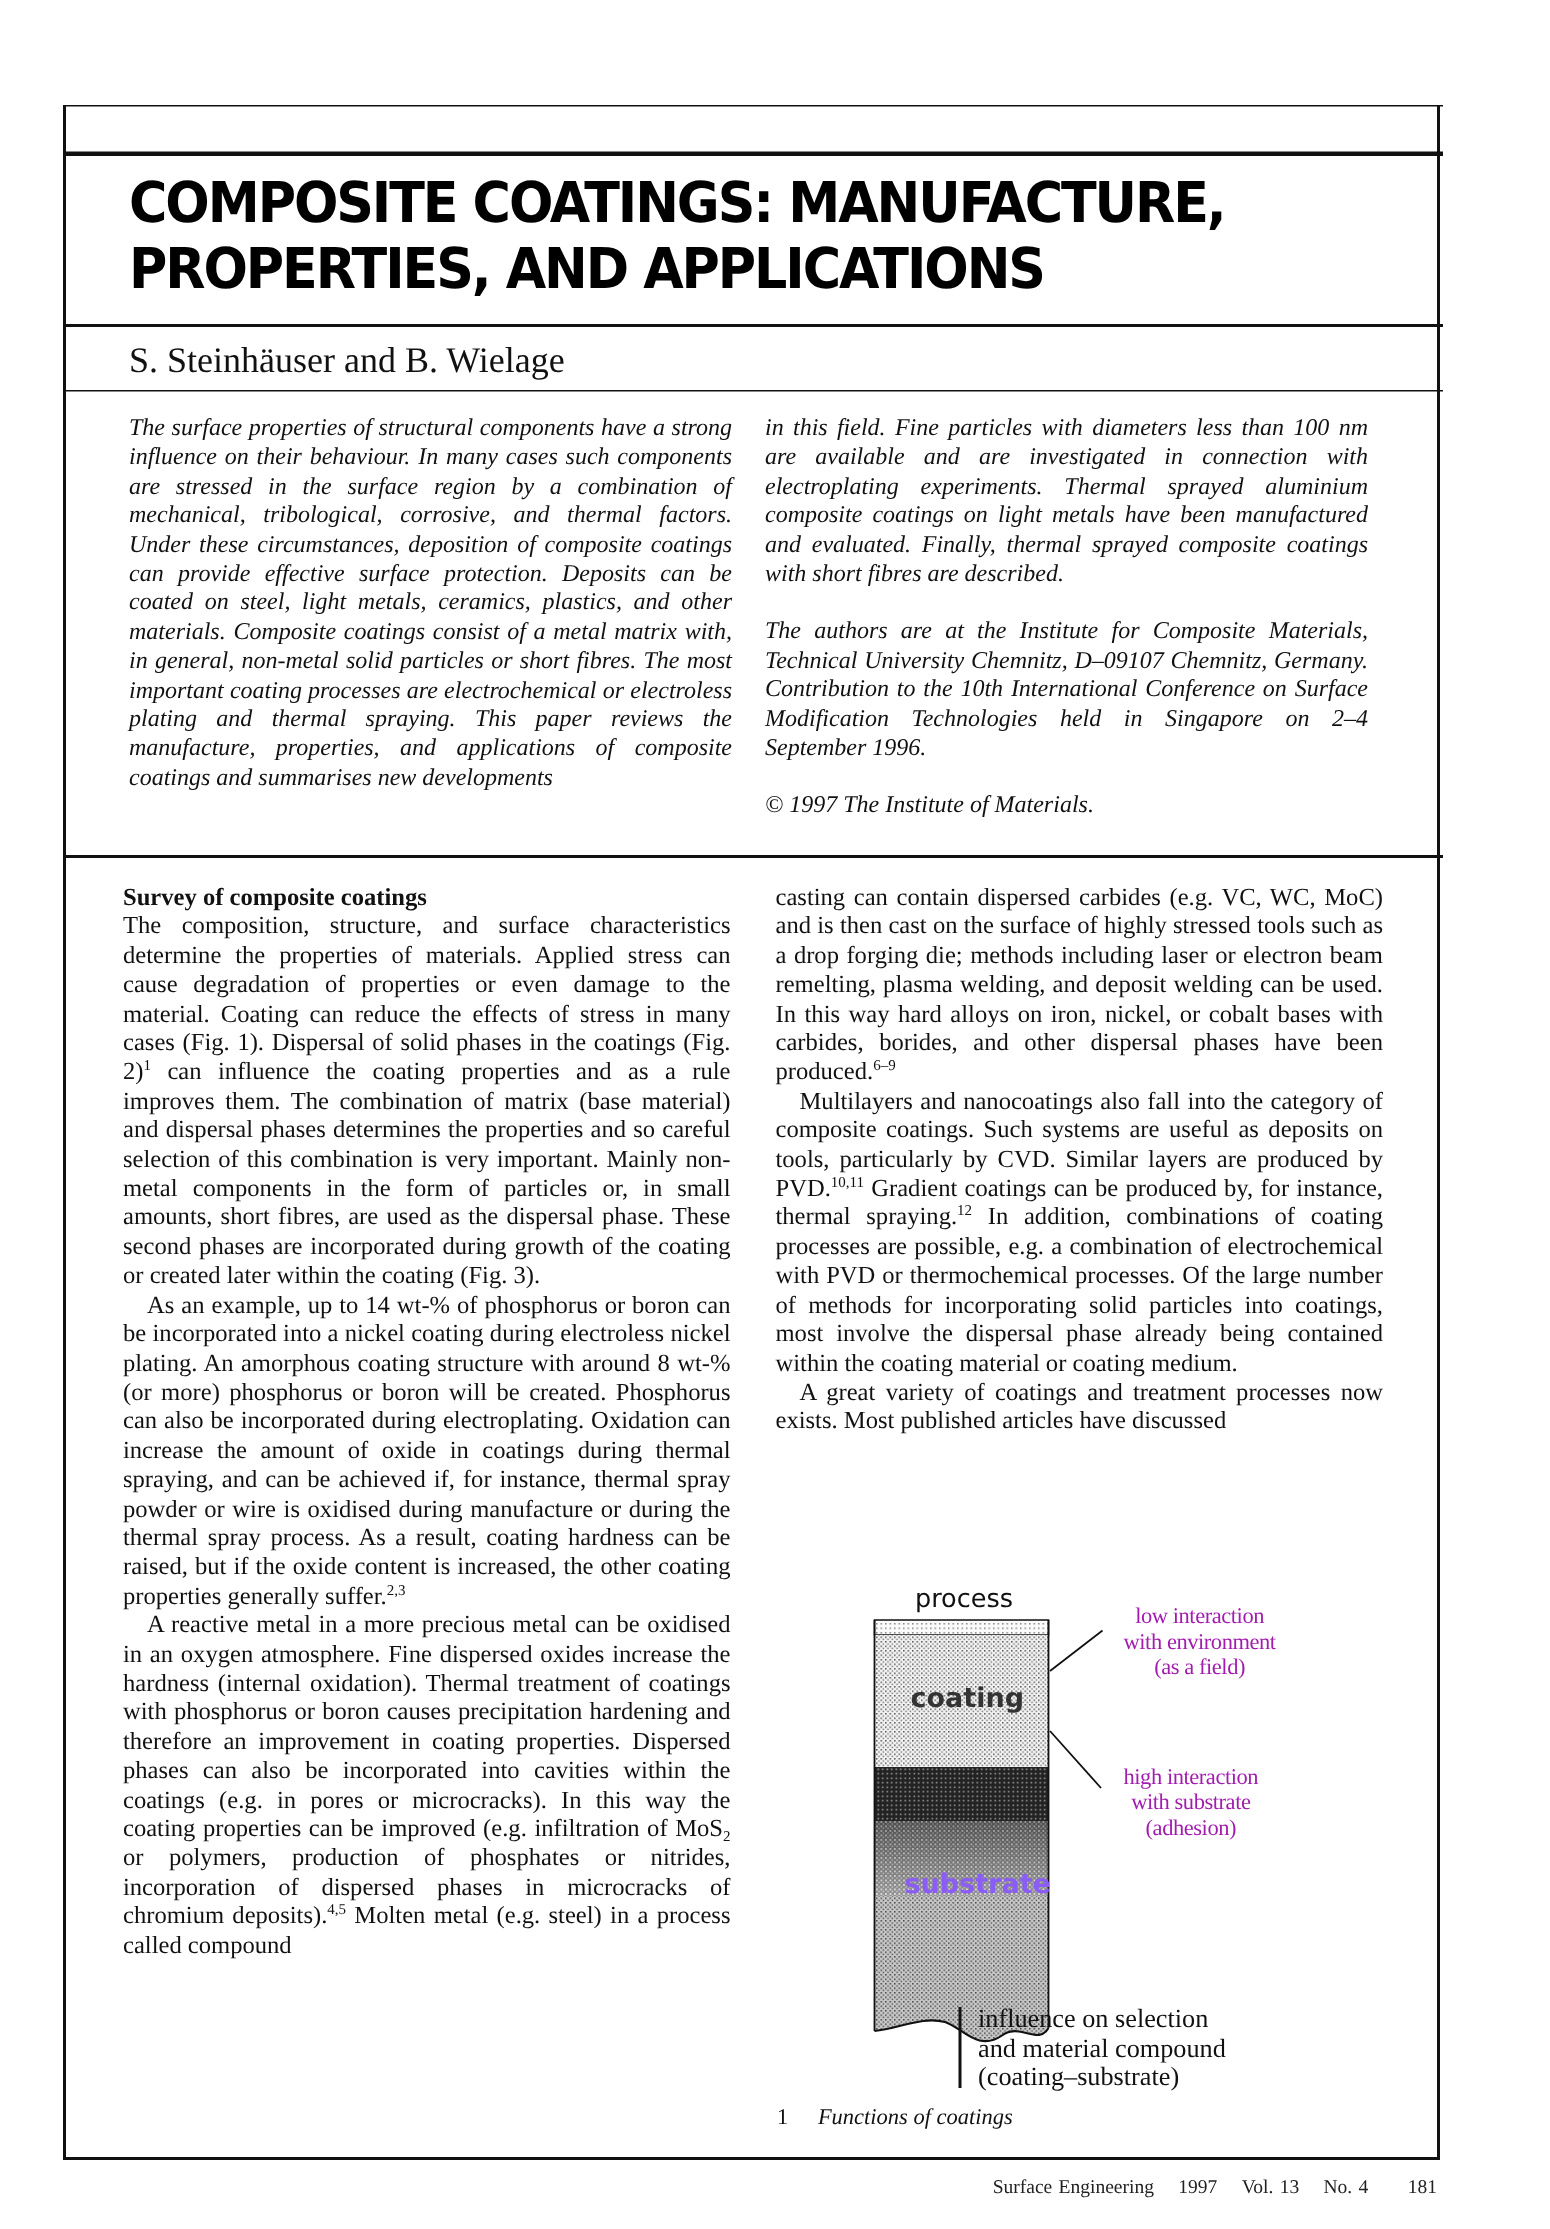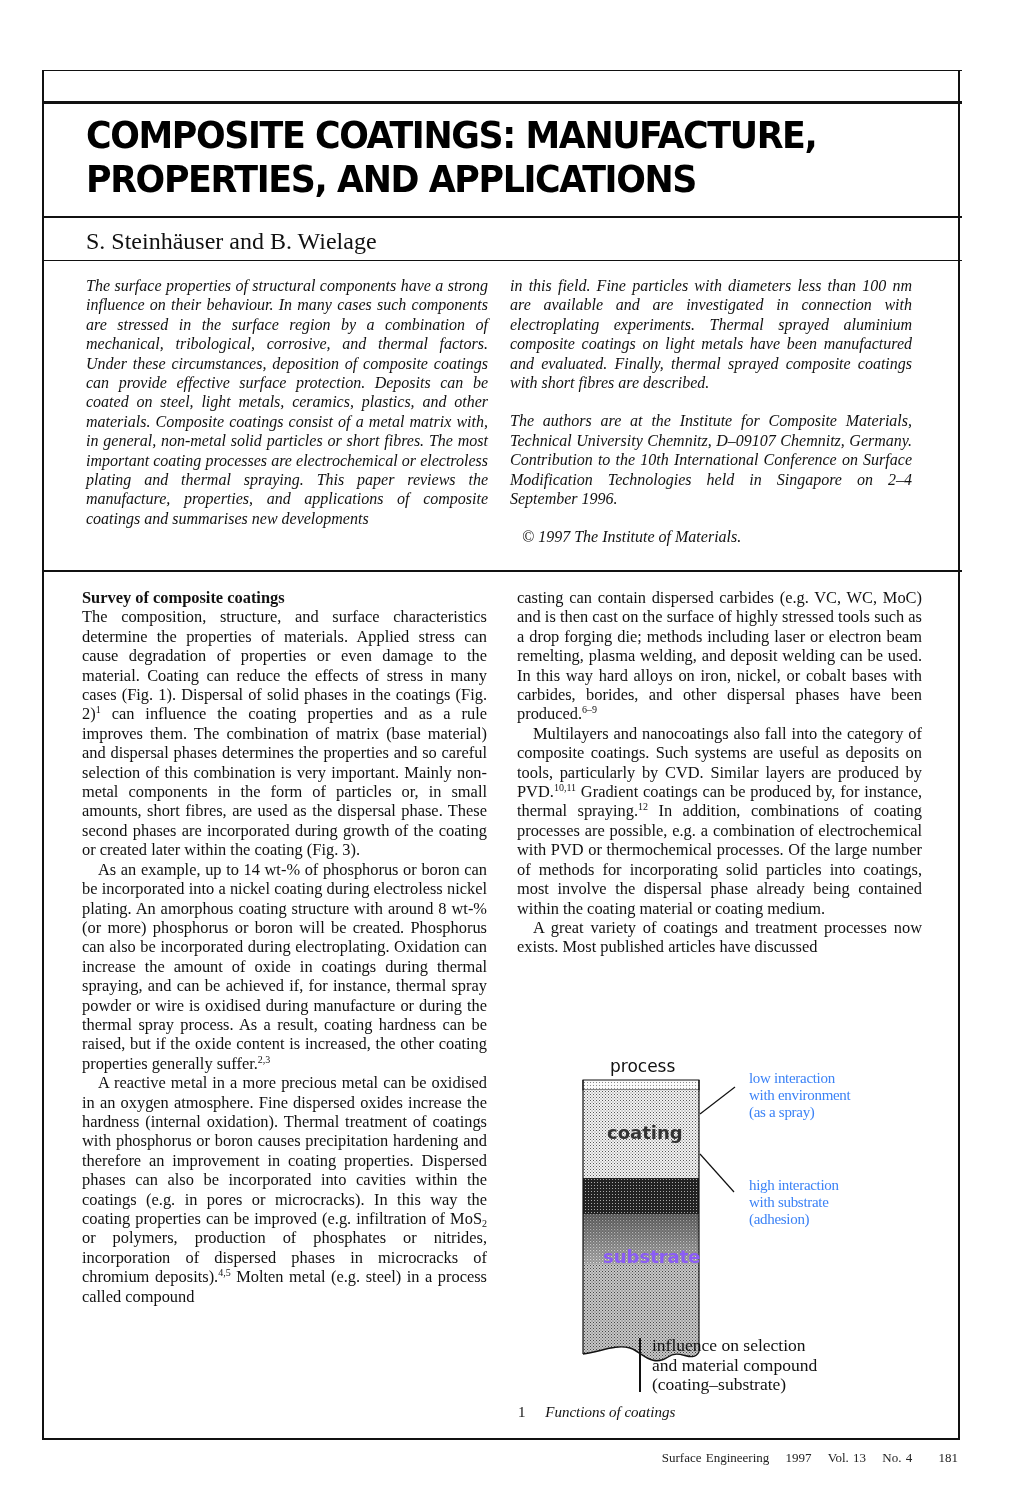--- a/index.html
+++ b/index.html
@@ -17,36 +17,36 @@
       letter-spacing: -1.5px; transform: scaleX(0.93); transform-origin: left top; color: #000; }
     .authors { position: absolute; left: 86px; top: 226px; margin: 0;
       font-family: "Liberation Serif", serif; font-size: 24px; line-height: 30px; color: #111; }
 
     .abstract-col { position: absolute; top: 276px; width: 402px; font-family: "Liberation Serif", serif;
       font-style: italic; font-size: 16px; line-height: 19.4px; text-align: justify; color: #111; margin: 0; }
     .abs-left { left: 86px; }
     .abs-right { left: 510px; }
     .abs-right p { margin: 0; text-align: justify; }
     .abs-right p.gap { margin-top: 19px; }
-    .abs-right p.copy { margin-top: 19px; margin-left: 12px; }
+    .abs-right p.copy { margin-top: 19px; }
 
     .body-col { position: absolute; width: 405px; font-family: "Liberation Serif", serif;
       font-size: 16.4px; line-height: 19.4px; text-align: justify; color: #111; }
     .body-left { left: 82px; top: 588px; }
     .body-right { left: 517px; top: 588px; }
     .body-col p { margin: 0; }
     .body-col p.indent { text-indent: 16px; }
     .h-intro { font-weight: bold; font-size: 16.5px; letter-spacing: 0; margin: 0; }
     .h-sub { font-weight: bold; margin: 0; }
     sup { font-size: 10px; line-height: 0; vertical-align: 6px; }
     sub { font-size: 10px; line-height: 0; vertical-align: -3px; }
 
     .figure { position: absolute; left: 560px; top: 1052px; width: 340px; height: 350px; }
     .fig-label { font-family: "DejaVu Sans", sans-serif; font-size: 17px; position: absolute; }
-    .fig-annot { font-family: "Liberation Serif", serif; font-size: 15px; line-height: 17px; position: absolute; color: #3b82f6; letter-spacing: -0.3px; }
+    .fig-annot { font-family: "Liberation Serif", serif; font-size: 15px; line-height: 17px; position: absolute; color: #a21caf; letter-spacing: -0.3px; text-align: center; }
     .fig-influence { font-family: "Liberation Serif", serif; font-size: 17.5px; line-height: 19.5px; position: absolute; color: #111; }
     .caption { position: absolute; left: 518px; top: 1404px; font-family: "Liberation Serif", serif; font-size: 15px; color: #111; }
     .caption .num { margin-right: 16px; }
     .caption .text { font-style: italic; }
     .footer { position: absolute; right: 75px; top: 1450px; font-family: "Liberation Serif", serif; font-size: 13px; color: #222; word-spacing: 1px; }
     .footer span { margin-left: 12px; }
     .footer span:first-child { margin-left: 0; }
   </style>
 </head>
 <body>
@@ -139,21 +139,21 @@
     <line x1="80" y1="338" x2="80" y2="338" stroke="#111"></line>
   </svg>
 
   <span class="fig-label" style="left:50px; top:4px; color:#111;">process</span>
   <span class="fig-label" style="left:47px; top:70px; font-weight:bold; font-size:18px; color:#333;">coating</span>
   <span class="fig-label" style="left:43px; top:194px; font-weight:bold; font-size:18px; color:#8b5cf6;">substrate</span>
 
   <div class="fig-annot" style="left:189px; top:18px;">
     <div>low interaction</div>
     <div>with environment</div>
-    <div>(as a spray)</div>
+    <div>(as a field)</div>
   </div>
   <div class="fig-annot" style="left:189px; top:125px;">
     <div>high interaction</div>
     <div>with substrate</div>
     <div>(adhesion)</div>
   </div>
 
   <div style="position:absolute; left:79px; top:286px; width:2px; height:54px; background:#111;"></div>
   <div class="fig-influence" style="left:92px; top:284px;">
     <div>influence on selection</div>

